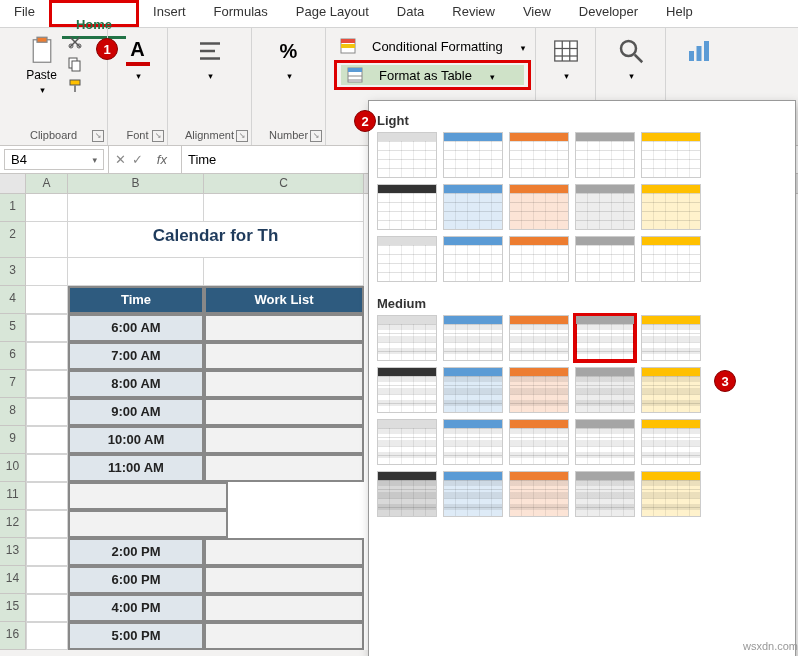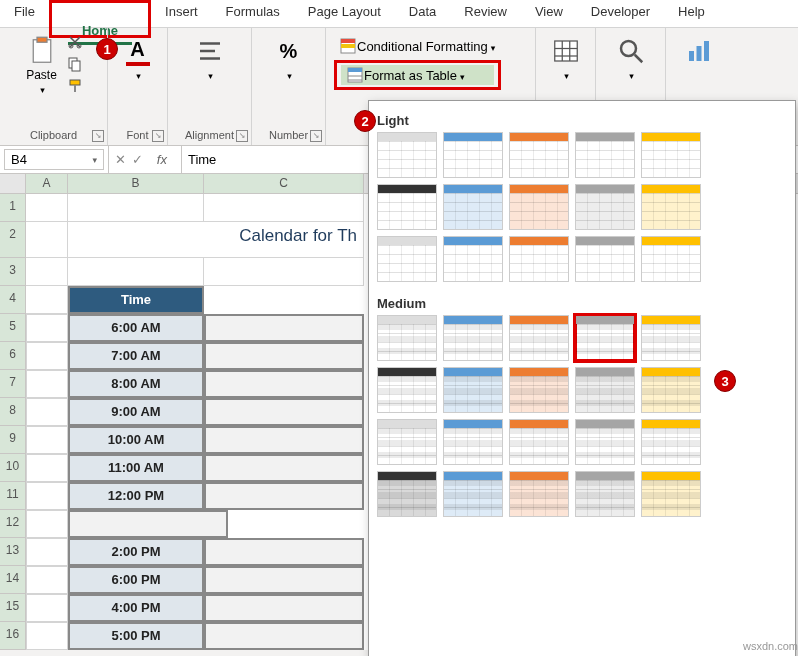--- a/index.html
+++ b/index.html
@@ -3,35 +3,35 @@
 <meta charset="utf-8">
 <style>
 * { box-sizing: border-box; margin: 0; padding: 0; font-family: 'Segoe UI', Arial, sans-serif; }
 body { width: 798px; height: 656px; background: #f3f2f1; overflow: hidden; position: relative; }
 
 
 .ribbon-tabs { display: flex; background: #fff; border-bottom: 1px solid #d4d4d4; height: 28px; font-size: 13px; }
 .ribbon-tab { padding: 4px 14px; cursor: pointer; color: #333; }
 .ribbon-tab.active { border-bottom: 3px solid #217346; color: #217346; font-weight: 600; }
 .red-box { border: 3px solid #d00; }
-.home-wrap { padding: 16px; text-align: center; }
+.home-wrap { padding: 10px; text-align: center; }
 
 
 .ribbon-body { background: #f3f2f1; height: 118px; display: flex; border-bottom: 1px solid #c8c6c4; }
 .group { border-right: 1px solid #d4d4d4; padding: 4px 8px 2px; display: flex; flex-direction: column; justify-content: space-between; align-items: center; position: relative; }
 .group-label { font-size: 11px; color: #555; margin-top: auto; padding-bottom: 2px; }
 .group-content { display: flex; flex: 1; align-items: flex-start; }
 .big-btn { display: flex; flex-direction: column; align-items: center; font-size: 12px; padding: 4px; cursor: pointer; }
 .big-btn .icon { width: 30px; height: 30px; margin-bottom: 2px; display:flex; align-items:center; justify-content:center; }
 .mini-col { display: flex; flex-direction: column; gap: 2px; margin-left: 4px; }
 .mini-btn { width: 20px; height: 20px; cursor: pointer; font-size: 12px; display:flex; align-items:center; justify-content:center; }
 .dd-arrow::after { content: '▾'; font-size: 9px; margin-left: 2px; }
 
 
-.style-btn { display: flex; align-items: center; gap: 1px; font-size: 13px; padding: 2px 6px; cursor: pointer; white-space: nowrap; }
+.style-btn { display: flex; align-items: center; gap: 16px; font-size: 13px; padding: 2px 6px; cursor: pointer; white-space: nowrap; }
 .style-btn .si { width: 16px; height: 16px; }
 .fmt-table-box { border: 3px solid #d00; padding: 2px 4px; }
 
 
 .badge { position: absolute; width: 22px; height: 22px; border-radius: 50%; background: #c00; color: #fff; font-weight: 700; font-size: 13px; display: flex; align-items: center; justify-content: center; border: 1px solid #800; z-index:20; }
 
 
 .namebox-row { display: flex; align-items: center; height: 28px; background: #fff; border-bottom: 1px solid #c8c6c4; font-size: 13px; }
 .namebox { width: 100px; border: 1px solid #c8c6c4; margin: 10px 4px; padding: 2px 6px; background: #fff; display:flex; justify-content:space-between; align-items:center;}
 .fx-btns { display: flex; gap: 6px; padding: 0 6px; color: #888; border-left:1px solid #c8c6c4; border-right:1px solid #c8c6c4; height:100%; align-items:center;}
@@ -45,21 +45,21 @@
 .colh { text-align: center; border-right: 1px solid #c8c6c4; padding-top:2px; color:#555; background:#d8e6d8;}
 .colA { width: 42px; } .colB { width: 136px; } .colC { width: 160px; }
 .rows { }
 .row { display: flex; height: 28px; }
 .rowh { width: 26px; text-align: center; font-size: 12px; border-right: 1px solid #c8c6c4; border-bottom: 1px solid #c8c6c4; background: #d8e6d8; color:#555; padding-top:5px;}
 .cell { border-right: 1px solid #d4d4d4; border-bottom: 1px solid #d4d4d4; padding: 4px 6px; font-size: 13px; overflow:hidden; }
 .cA { width: 42px; } .cB { width: 136px; } .cC { width: 160px; }
 
 
 .title-row { height: 36px; }
-.title-cell { font-size: 17px; font-weight: 400; color: #1f3b5c; text-align: right; }
+.title-cell { font-size: 17px; font-weight: 700; color: #1f3b5c; text-align: center; }
 
 
 .hdr-cell { background: #2e5b7f; color: #fff; font-weight: 700; text-align: center; border: 2px solid #888;}
 .data-row .cell { background: #dfe6ec; border: 2px solid #888; text-align:center; font-weight:600; color:#222;}
 .data-row .cC { text-align:left; font-weight:400; background:#f2f2f2;}
 
 
 .gallery { position: absolute; left: 368px; top: 100px; width: 428px; height: 638px; background: #fff; border: 1px solid #999; box-shadow: 2px 4px 10px rgba(0,0,0,.25); padding: 6px 8px; font-size: 13px; overflow:hidden; z-index:10;}
 .gallery h4 { font-weight: 600; margin: 6px 0 4px; color: #333; font-size:13px;}
 .thumb-grid { display: flex; flex-wrap: wrap; gap: 6px; }
@@ -289,20 +289,21 @@
       <div class="row">
         <div class="rowh">3</div>
         <div class="cell cA"></div>
         <div class="cell cB"></div>
         <div class="cell cC"></div>
       </div>
       <div class="row">
         <div class="rowh">4</div>
         <div class="cell cA"></div>
         <div class="cell cB hdr-cell">Time</div>
+        <div class="cell cC hdr-cell">Work List</div>
       </div>
       <div class="row data-row">
         <div class="rowh">5</div>
         <div class="cell cA" style="background:#fff;border:1px solid #d4d4d4"></div>
         <div class="cell cB">6:00 AM</div>
         <div class="cell cC"></div>
       </div>
       <div class="row data-row">
         <div class="rowh">6</div>
         <div class="cell cA" style="background:#fff;border:1px solid #d4d4d4"></div>
@@ -329,21 +330,20 @@
       </div>
       <div class="row data-row">
         <div class="rowh">10</div>
         <div class="cell cA" style="background:#fff;border:1px solid #d4d4d4"></div>
         <div class="cell cB">11:00 AM</div>
         <div class="cell cC"></div>
       </div>
       <div class="row data-row">
         <div class="rowh">11</div>
         <div class="cell cA" style="background:#fff;border:1px solid #d4d4d4"></div>
-        <div class="cell cB">12:00 PM</div>
         <div class="cell cC"></div>
       </div>
       <div class="row data-row">
         <div class="rowh">12</div>
         <div class="cell cA" style="background:#fff;border:1px solid #d4d4d4"></div>
         <div class="cell cC"></div>
       </div>
       <div class="row data-row">
         <div class="rowh">13</div>
         <div class="cell cA" style="background:#fff;border:1px solid #d4d4d4"></div>

